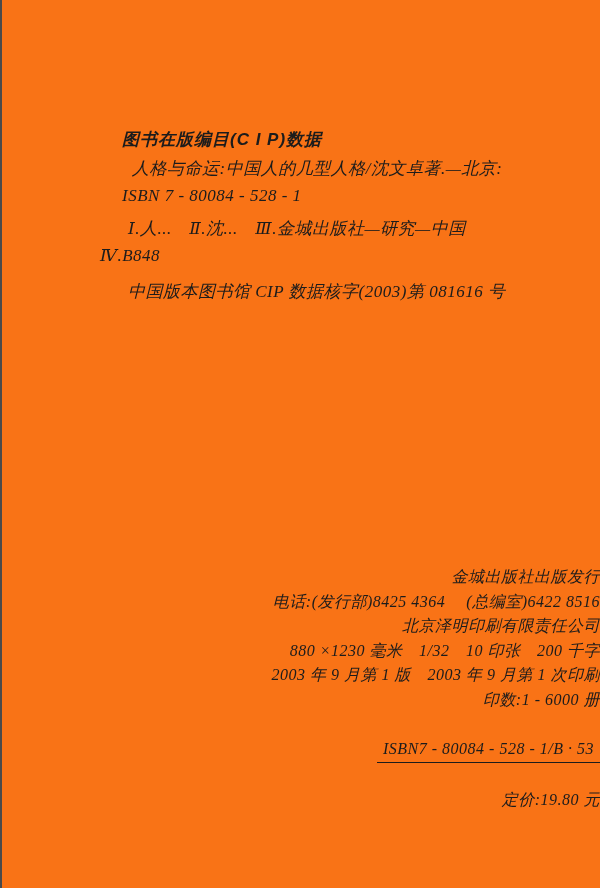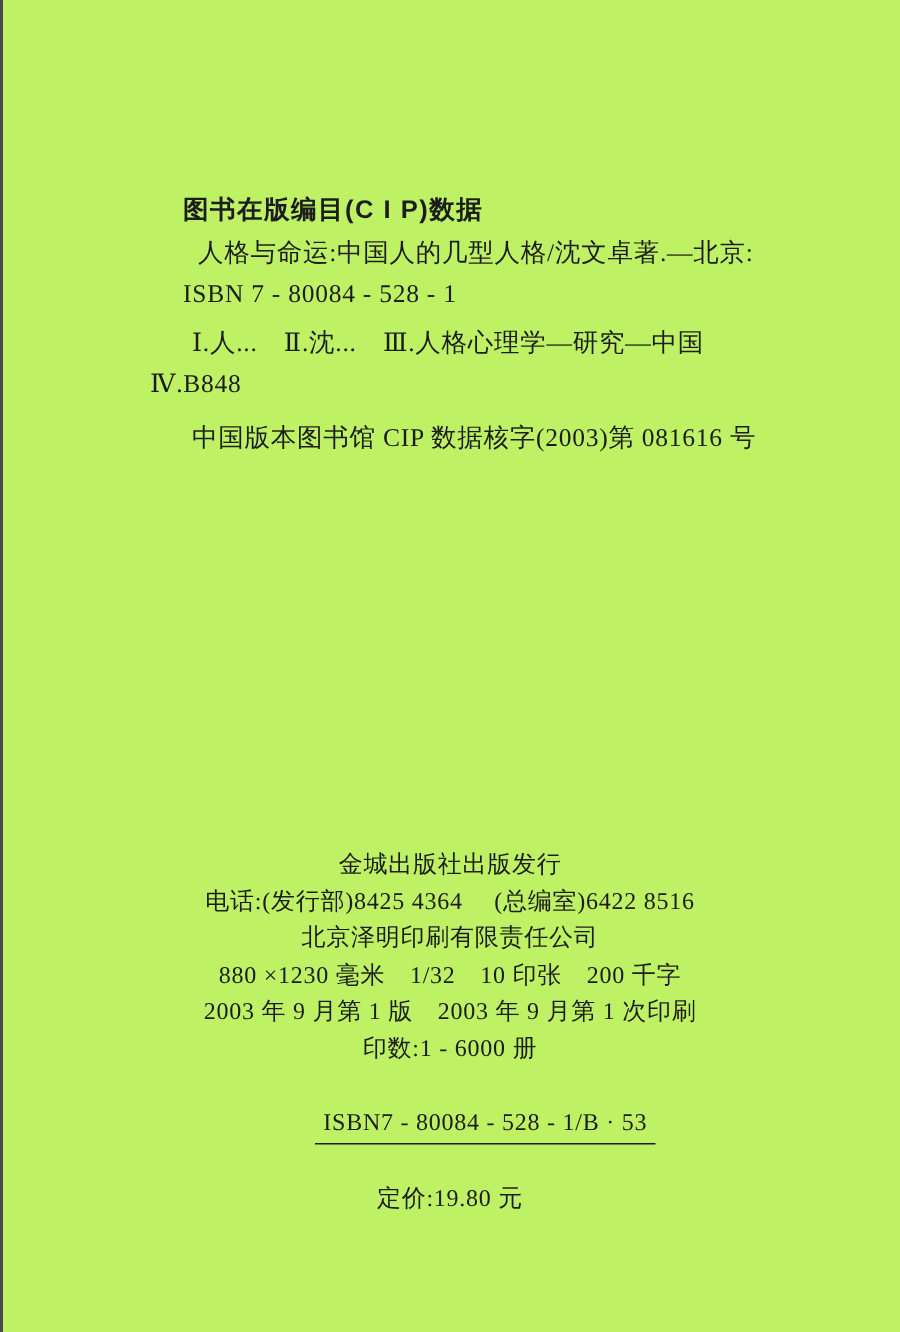--- a/index.html
+++ b/index.html
@@ -4,24 +4,25 @@
 <style>
   html, body {
     margin: 0;
     padding: 0;
     background: #ffffff;
   }
   .page {
     position: relative;
     width: 600px;
     height: 888px;
-    background: #bef264;
+    background: #f97316;
     overflow: hidden;
     font-family: "Liberation Serif", "DejaVu Serif", serif;
     color: #1c1c1c;
+    font-style: italic;
   }
   .edge-line {
     position: absolute;
     left: 0;
     top: 0;
     width: 2px;
     height: 888px;
     background: #4a4a4a;
   }
   
@@ -55,40 +56,41 @@
     left: 0;
     top: 565px;
     width: 600px;
     text-align: center;
     font-size: 16px;
   }
   .colophon .line {
     line-height: 24.5px;
     white-space: pre-wrap;
     letter-spacing: 0.5px;
+    text-align: right;
   }
   .underlined {
     display: inline-block;
     border-bottom: 1.5px solid #1c1c1c;
     padding: 0 6px 1px 6px;
     margin-left: 20px;
   }
 </style>
 </head>
 <body>
 
 <div class="page">
 
   <div class="edge-line"></div>
 
   <div class="cip-block">
     <div class="cip-line cip-header">图书在版编目(C I P)数据</div>
     <div class="cip-line cip-title">人格与命运:中国人的几型人格/沈文卓著.—北京:</div>
     <div class="cip-line cip-isbn">ISBN 7 - 80084 - 528 - 1</div>
-    <div class="cip-line cip-class">Ⅰ.人...　Ⅱ.沈...　Ⅲ.人格心理学—研究—中国</div>
+    <div class="cip-line cip-class">Ⅰ.人...　Ⅱ.沈...　Ⅲ.金城出版社—研究—中国</div>
     <div class="cip-line cip-classno">Ⅳ.B848</div>
     <div class="cip-line cip-record">中国版本图书馆 CIP 数据核字(2003)第 081616 号</div>
   </div>
 
   <div class="colophon">
     <div class="line">金城出版社出版发行</div>
     <div class="line">电话:(发行部)8425 4364　 (总编室)6422 8516</div>
     <div class="line">北京泽明印刷有限责任公司</div>
     <div class="line">880 ×1230 毫米　1/32　10 印张　200 千字</div>
     <div class="line">2003 年 9 月第 1 版　2003 年 9 月第 1 次印刷</div>

